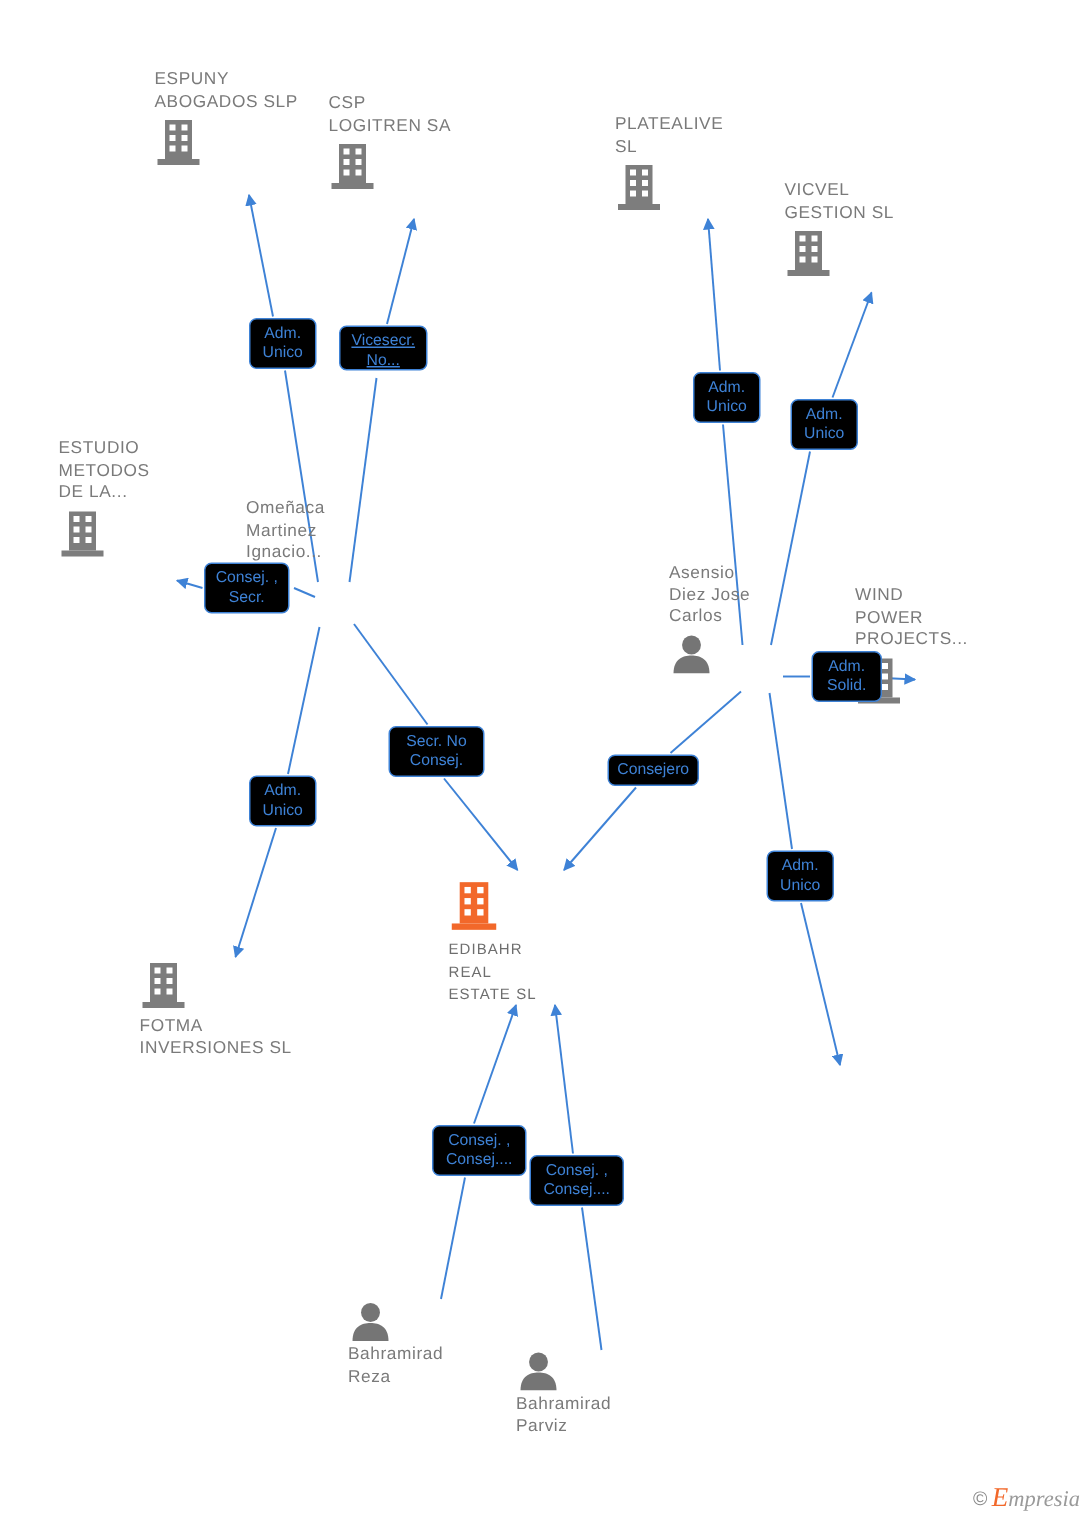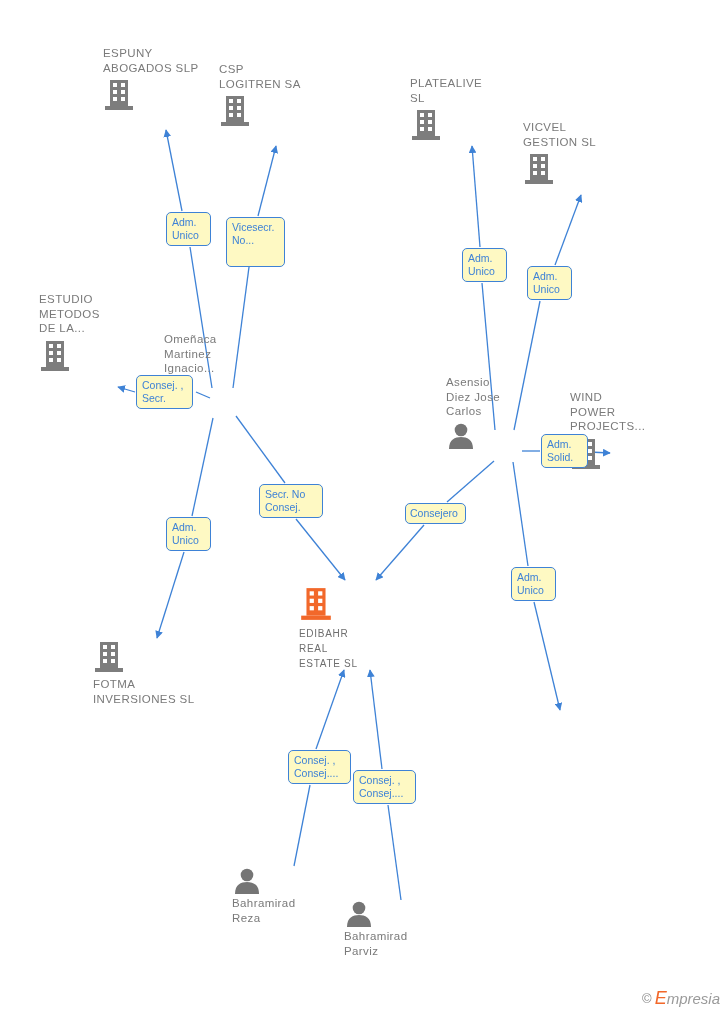--- a/index.html
+++ b/index.html
@@ -51,40 +51,41 @@
     color: #6e6e6e;
     letter-spacing: 0.7px;
     line-height: 15px;
     margin-top: 4px;
     font-weight: normal;
   }
   .reltag {
     position: absolute;
     border: 1px solid #3e82d6;
     border-radius: 5px;
-    background: #fef9c3;
+    background: #000000;
     color: #3e82d6;
     font-size: 10.5px;
     line-height: 13px;
+    text-align: center;
     padding: 3px 5px;
     white-space: pre-line;
     box-sizing: border-box;
   }
   #watermark {
     position: absolute;
     right: 8px;
     bottom: 6px;
     font-size: 13px;
     color: #8a8a8a;
     display: flex;
     align-items: center;
     gap: 3px;
   }
   #watermark .brand {
-    font-family: Liberation Sans, sans-serif;
+    font-family: Liberation Serif, serif;
     font-style: italic;
     font-size: 15px;
     color: #9a9a9a;
   }
   #watermark .brand .cap { color: #f2682a; font-size: 18px; }
 </style>
 </head>
 <body>
 
 <div id="canvas">
@@ -333,21 +334,21 @@
         <path d="M 3 26 C 3 16.5 9 14 15 14 C 21 14 27 16.5 27 26 Z" fill="#757575"></path>
       </svg>
     </span>
     <span class="label">Bahramirad
 Parviz</span>
   </div>
 
   <div class="reltag" style="left:166px; top:212px; width:45px; height:34px;">Adm.
 Unico</div>
 
-  <div class="reltag" style="left:226px; top:217px; width:59px; height:50px;">Vicesecr.
+  <div class="reltag" style="left:226px; top:217px; width:59px; height:30px;text-decoration:underline;">Vicesecr.
 No...</div>
 
   <div class="reltag" style="left:136px; top:375px; width:57px; height:34px;">Consej. ,
 Secr.</div>
 
   <div class="reltag" style="left:462px; top:248px; width:45px; height:34px;">Adm.
 Unico</div>
 
   <div class="reltag" style="left:527px; top:266px; width:45px; height:34px;">Adm.
 Unico</div>

